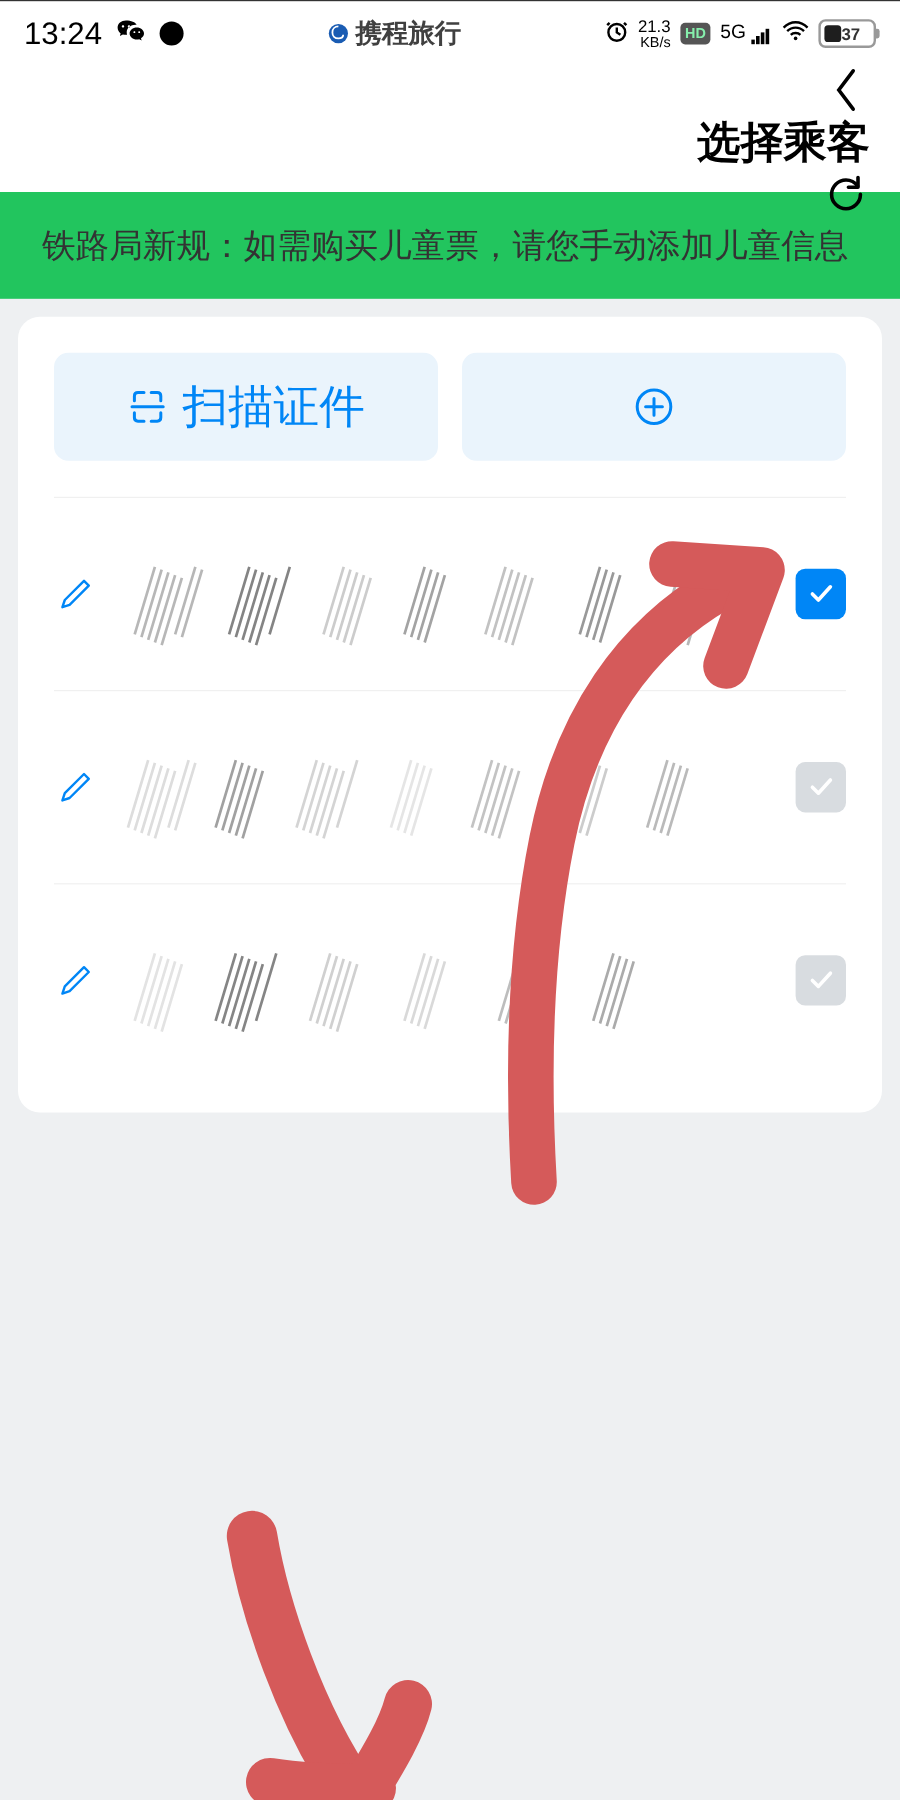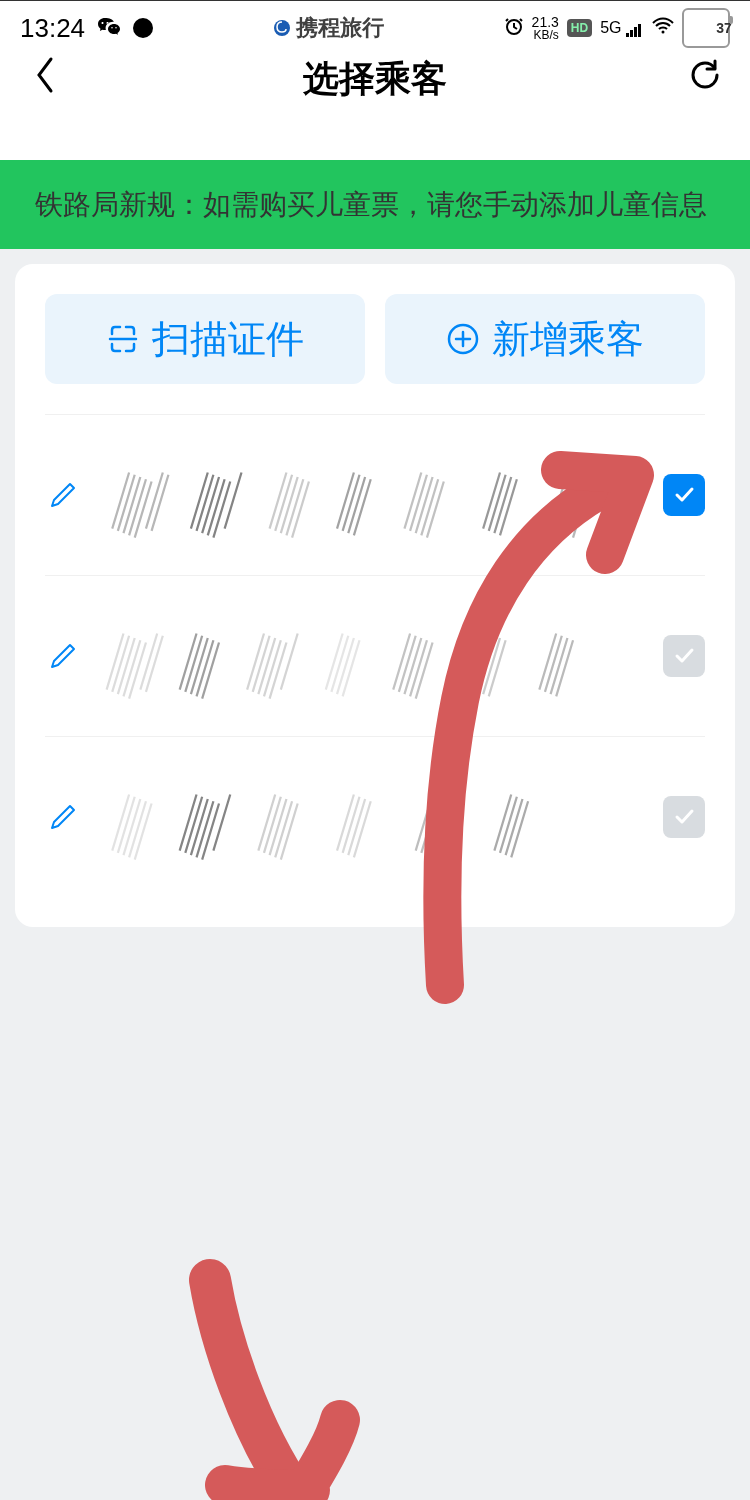--- a/index.html
+++ b/index.html
@@ -70,21 +70,21 @@
       text-align: right;
     }
     .battery {
       width: 48px;
       height: 24px;
       border: 2px solid #999;
       border-radius: 6px;
       position: relative;
       display: flex;
       align-items: center;
-      padding: 18px;
+      padding: 3px;
     }
     .battery::after {
       content: '';
       position: absolute;
       right: -5px;
       top: 6px;
       width: 3px;
       height: 8px;
       background: #999;
       border-radius: 0 2px 2px 0;
@@ -111,23 +111,24 @@
       color: #86efac;
       font-size: 12px;
       font-weight: bold;
       padding: 2px 4px;
       border-radius: 4px;
     }
     .header {
       height: 105px;
       background: #fff;
       display: flex;
-      align-items: flex-start;
+      align-items: flex-end;
       justify-content: space-between;
       padding: 0 25px;
+      flex-direction: column;
     }
     .back-btn {
       width: 40px;
       height: 40px;
       display: flex;
       align-items: center;
       justify-content: center;
     }
     .page-title {
       font-size: 36px;
@@ -306,21 +307,20 @@
       <svg width="34" height="34" viewBox="0 0 34 34">
         <path d="M6 12V8c0-2 1-3 3-3h5M28 12V8c0-2-1-3-3-3h-5M6 22v4c0 2 1 3 3 3h5M28 22v4c0 2-1 3-3 3h-5M4 17h26" stroke="#0086f6" stroke-width="2.5" fill="none" stroke-linecap="round"></path>
       </svg>
       <span>扫描证件</span>
     </div>
     <div class="action-btn">
       <svg width="34" height="34" viewBox="0 0 34 34">
         <circle cx="17" cy="17" r="14" stroke="#0086f6" stroke-width="2.5" fill="none"></circle>
         <path d="M17 10v14M10 17h14" stroke="#0086f6" stroke-width="2.5" stroke-linecap="round"></path>
       </svg>
-      <span>新增乘客</span>
     </div>
   </div>
 
   <div class="passenger-row">
     <div class="edit-btn">
       <svg width="30" height="30" viewBox="0 0 30 30">
           <path d="M22 4l4 4L10 24l-6 2 2-6L22 4z" stroke="#0086f6" stroke-width="2" fill="none" stroke-linejoin="round"></path>
         </svg>
     </div>
     <div class="passenger-content">

